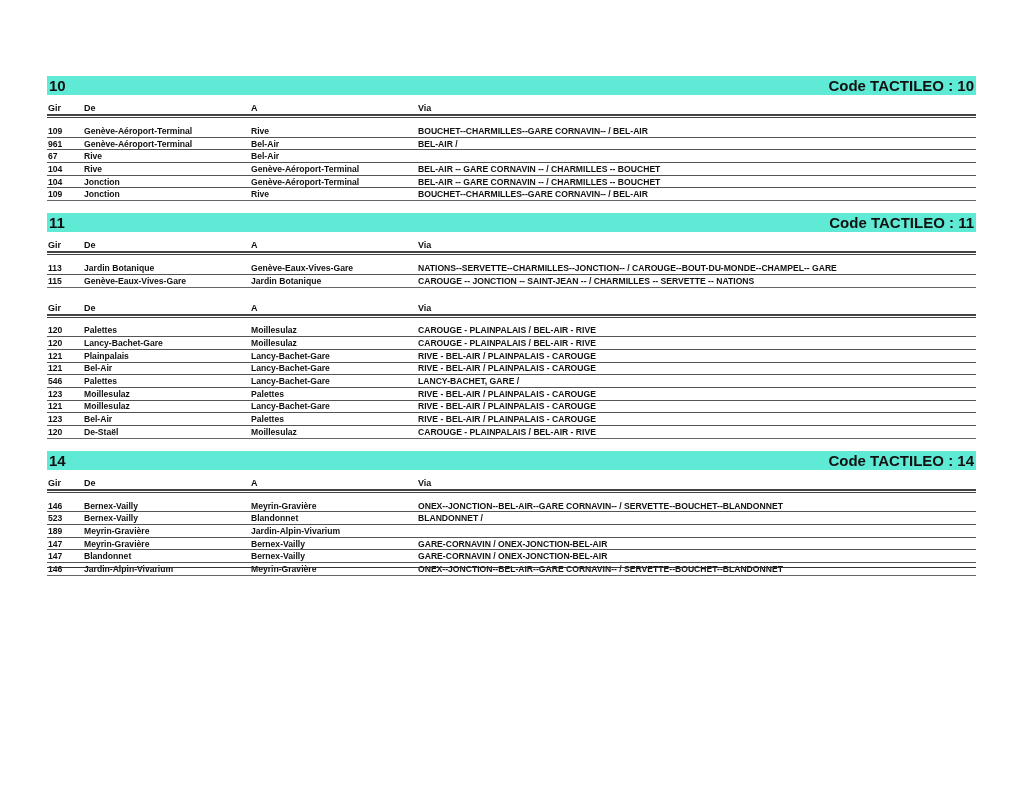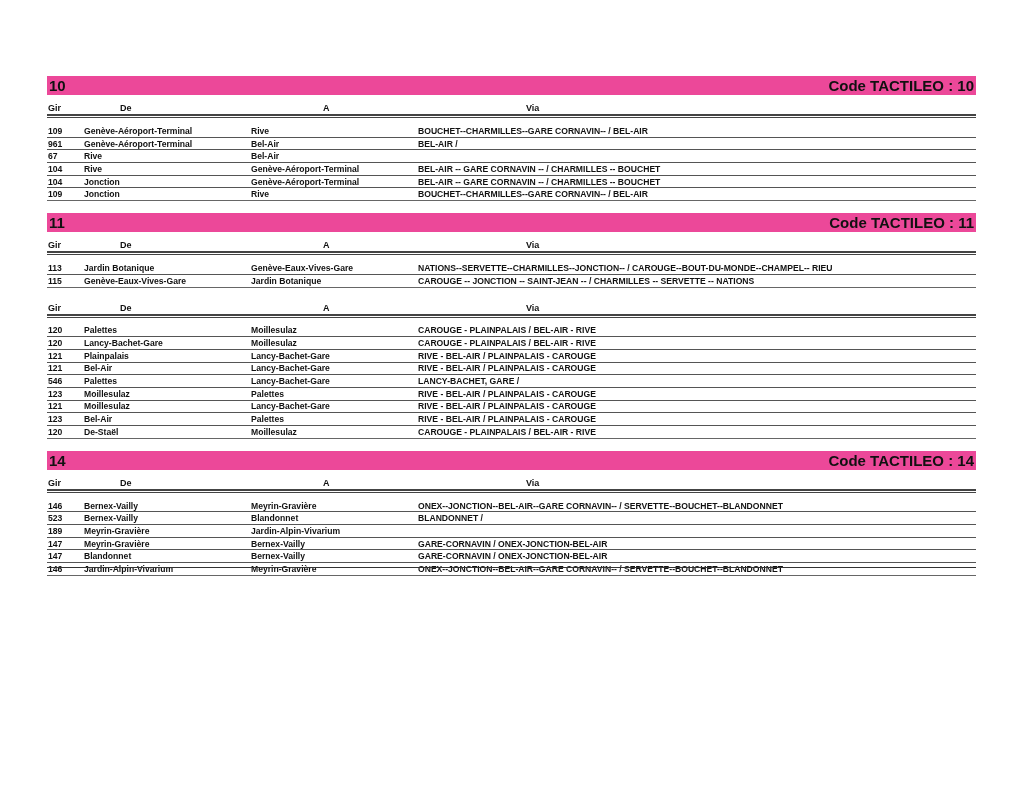--- a/index.html
+++ b/index.html
@@ -1,26 +1,26 @@
 <!DOCTYPE html>
 <html><head>
 <meta charset="utf-8">
 <style>
   html, body { margin: 0; padding: 0; background: #ffffff; }
   body { width: 1024px; height: 791px; position: relative; overflow: hidden;
          font-family: "Liberation Sans", sans-serif; color: #111; }
   #doc { position: absolute; left: 47px; top: 76px; width: 929px; }
   .section { margin-bottom: 12px; }
-  .band { height: 19px; background: #ec4899; display: flex; align-items: center;
+  .band { height: 19px; background: #5eead4; display: flex; align-items: center;
           justify-content: space-between; padding: 0 2px 0 2px; }
   .band .num { font-weight: bold; font-size: 15px; }
   .band .code { font-weight: bold; font-size: 15px; }
   .hdr { display: flex; height: 13px; align-items: flex-end; margin-top: 5px;
          font-weight: bold; font-size: 9px; border-bottom: 2px solid #444;
-         padding-bottom: 1px; position: relative; gap: 36px; }
+         padding-bottom: 1px; position: relative; }
   .hdr::after { content: ""; position: absolute; left: 0; right: 0; bottom: -4px;
                 border-bottom: 1px solid #444; }
   .rows { margin-top: 9px; }
   .row { display: flex; height: 12.7px; align-items: center; font-size: 8.6px;
          font-weight: bold; border-bottom: 1px solid #555; box-sizing: border-box; }
   .row:last-child { border-bottom: 1.5px solid #666; }
   .c-gir { width: 36px; padding-left: 1px; }
   .c-de { width: 167px; }
   .c-a { width: 167px; }
   .c-via { flex: 1; }
@@ -89,21 +89,21 @@
         <span class="c-gir">Gir</span>
         <span class="c-de">De</span>
         <span class="c-a">A</span>
         <span class="c-via">Via</span>
       </div>
       <div class="rows">
         <div class="row">
           <span class="c-gir">113</span>
           <span class="c-de">Jardin Botanique</span>
           <span class="c-a">Genève-Eaux-Vives-Gare</span>
-          <span class="c-via">NATIONS--SERVETTE--CHARMILLES--JONCTION-- / CAROUGE--BOUT-DU-MONDE--CHAMPEL-- RIEU</span>
+          <span class="c-via">NATIONS--SERVETTE--CHARMILLES--JONCTION-- / CAROUGE--BOUT-DU-MONDE--CHAMPEL-- GARE</span>
         </div>
         <div class="row">
           <span class="c-gir">115</span>
           <span class="c-de">Genève-Eaux-Vives-Gare</span>
           <span class="c-a">Jardin Botanique</span>
           <span class="c-via">CAROUGE -- JONCTION -- SAINT-JEAN -- / CHARMILLES -- SERVETTE -- NATIONS</span>
         </div>
       </div>
     </div>
     <div class="section">

